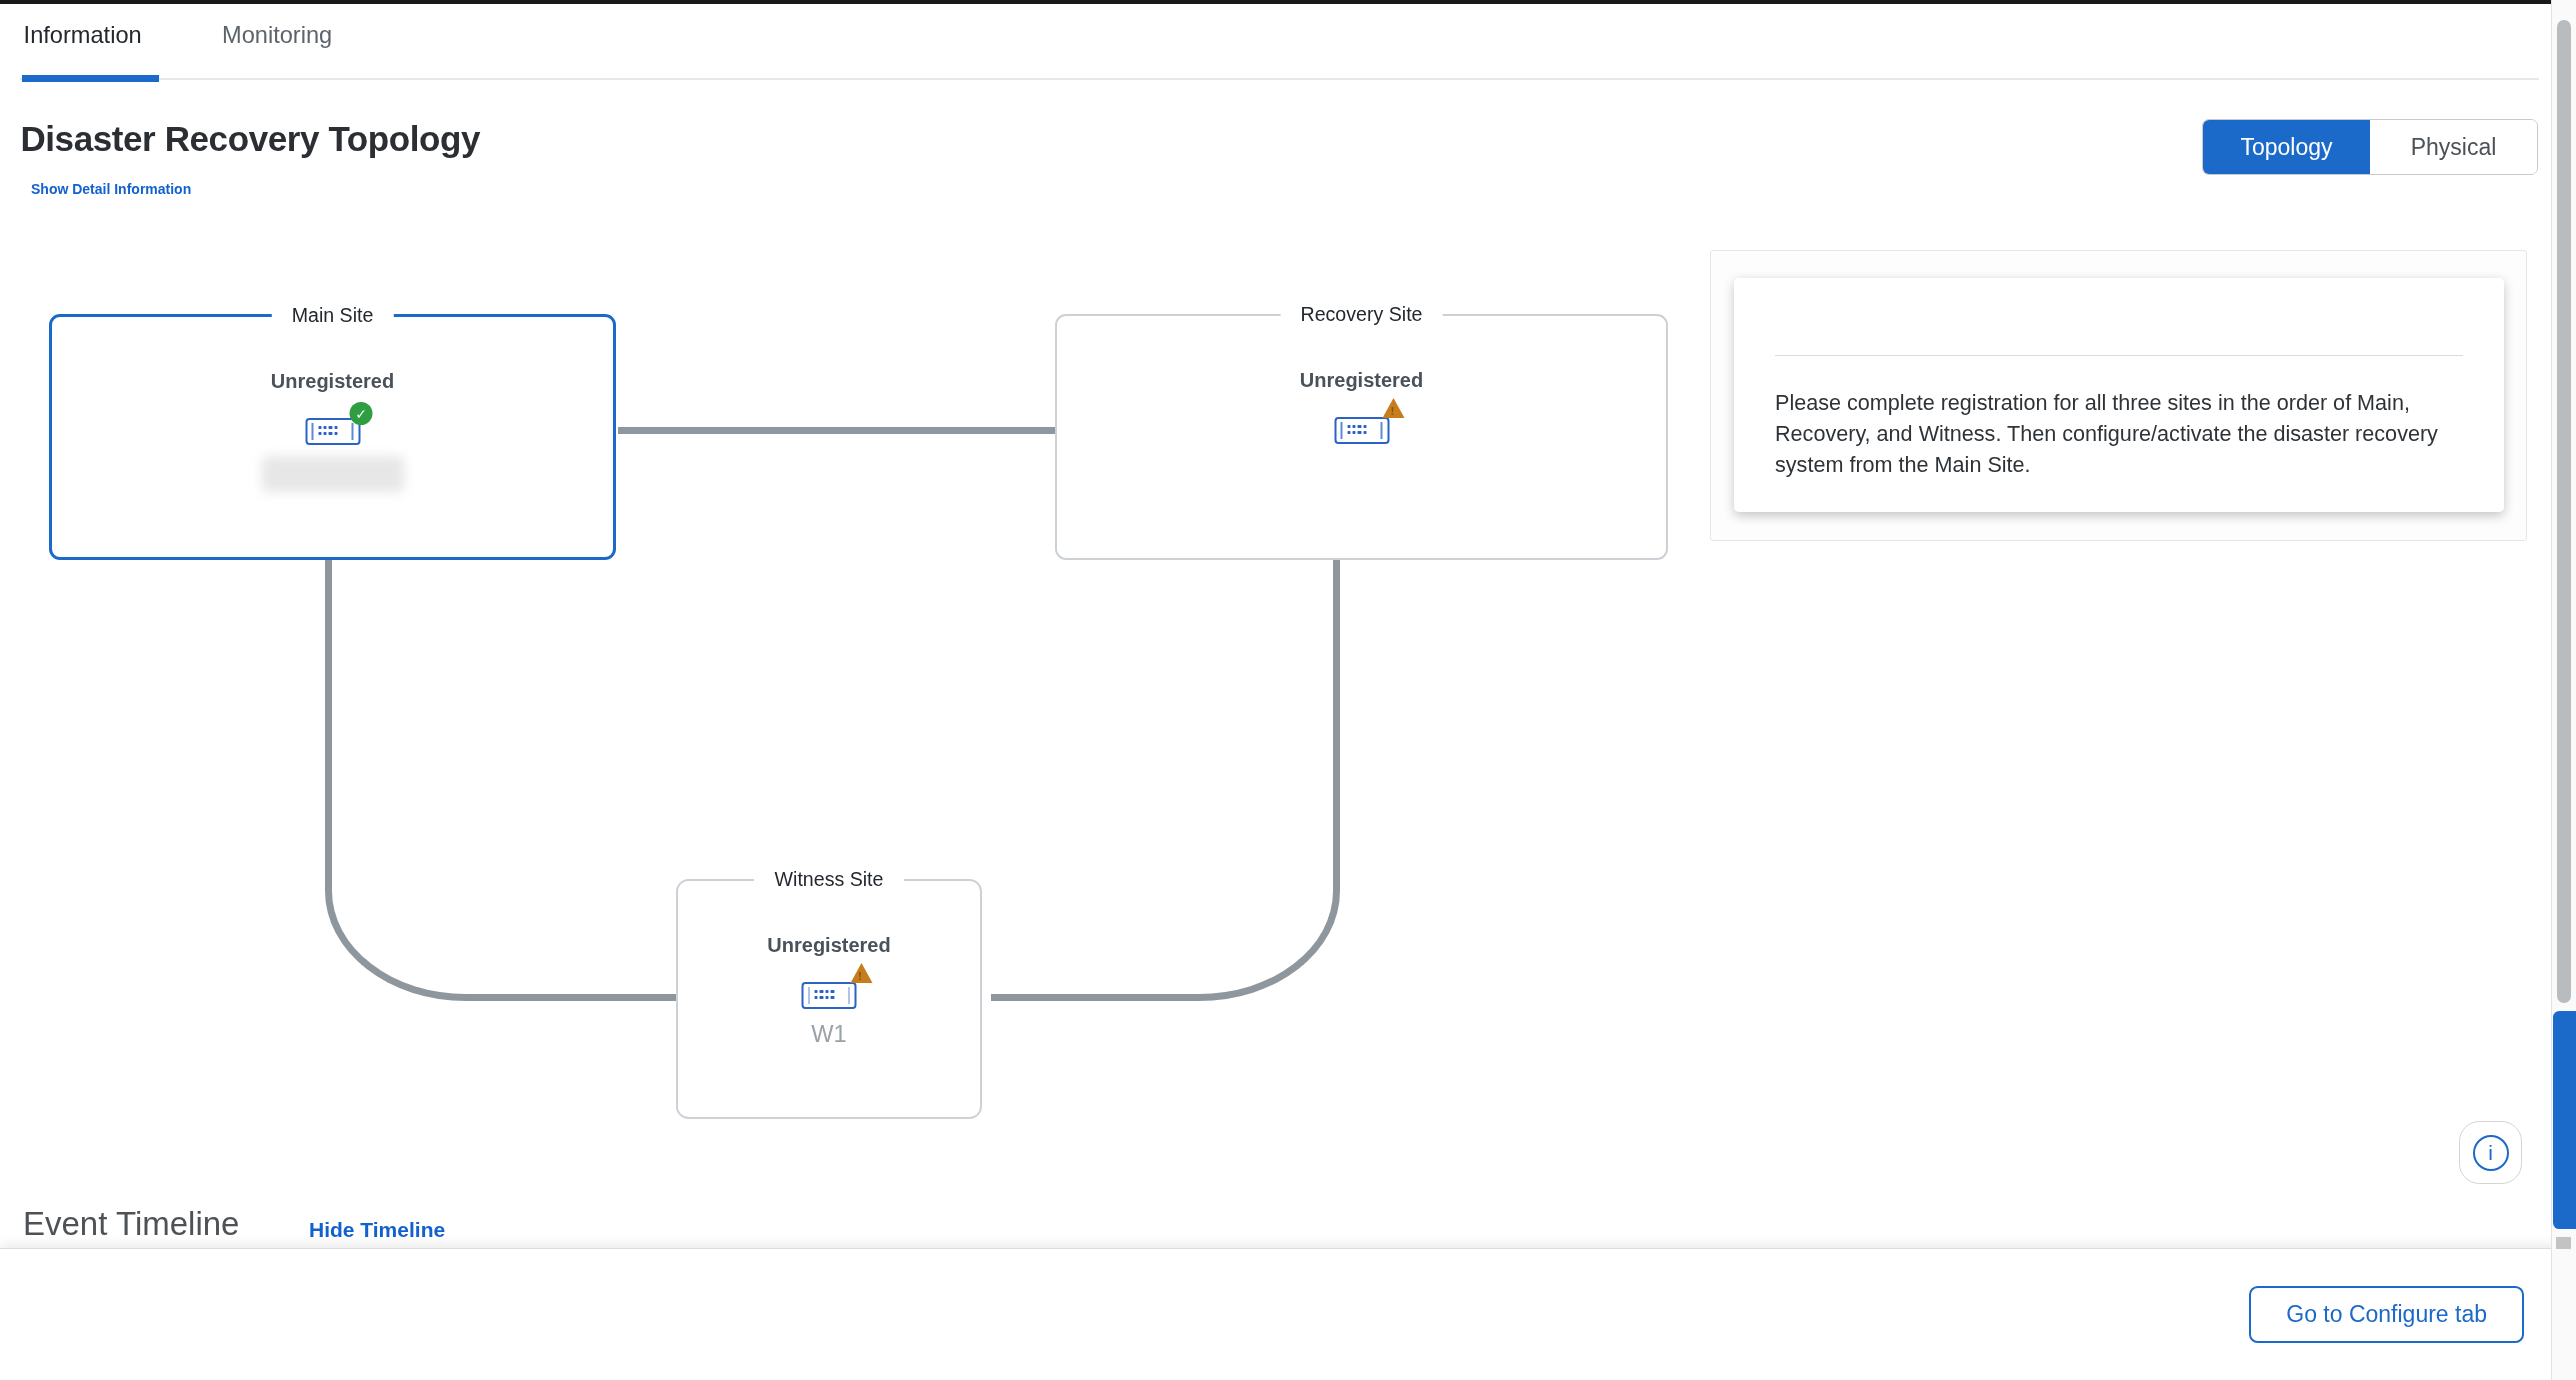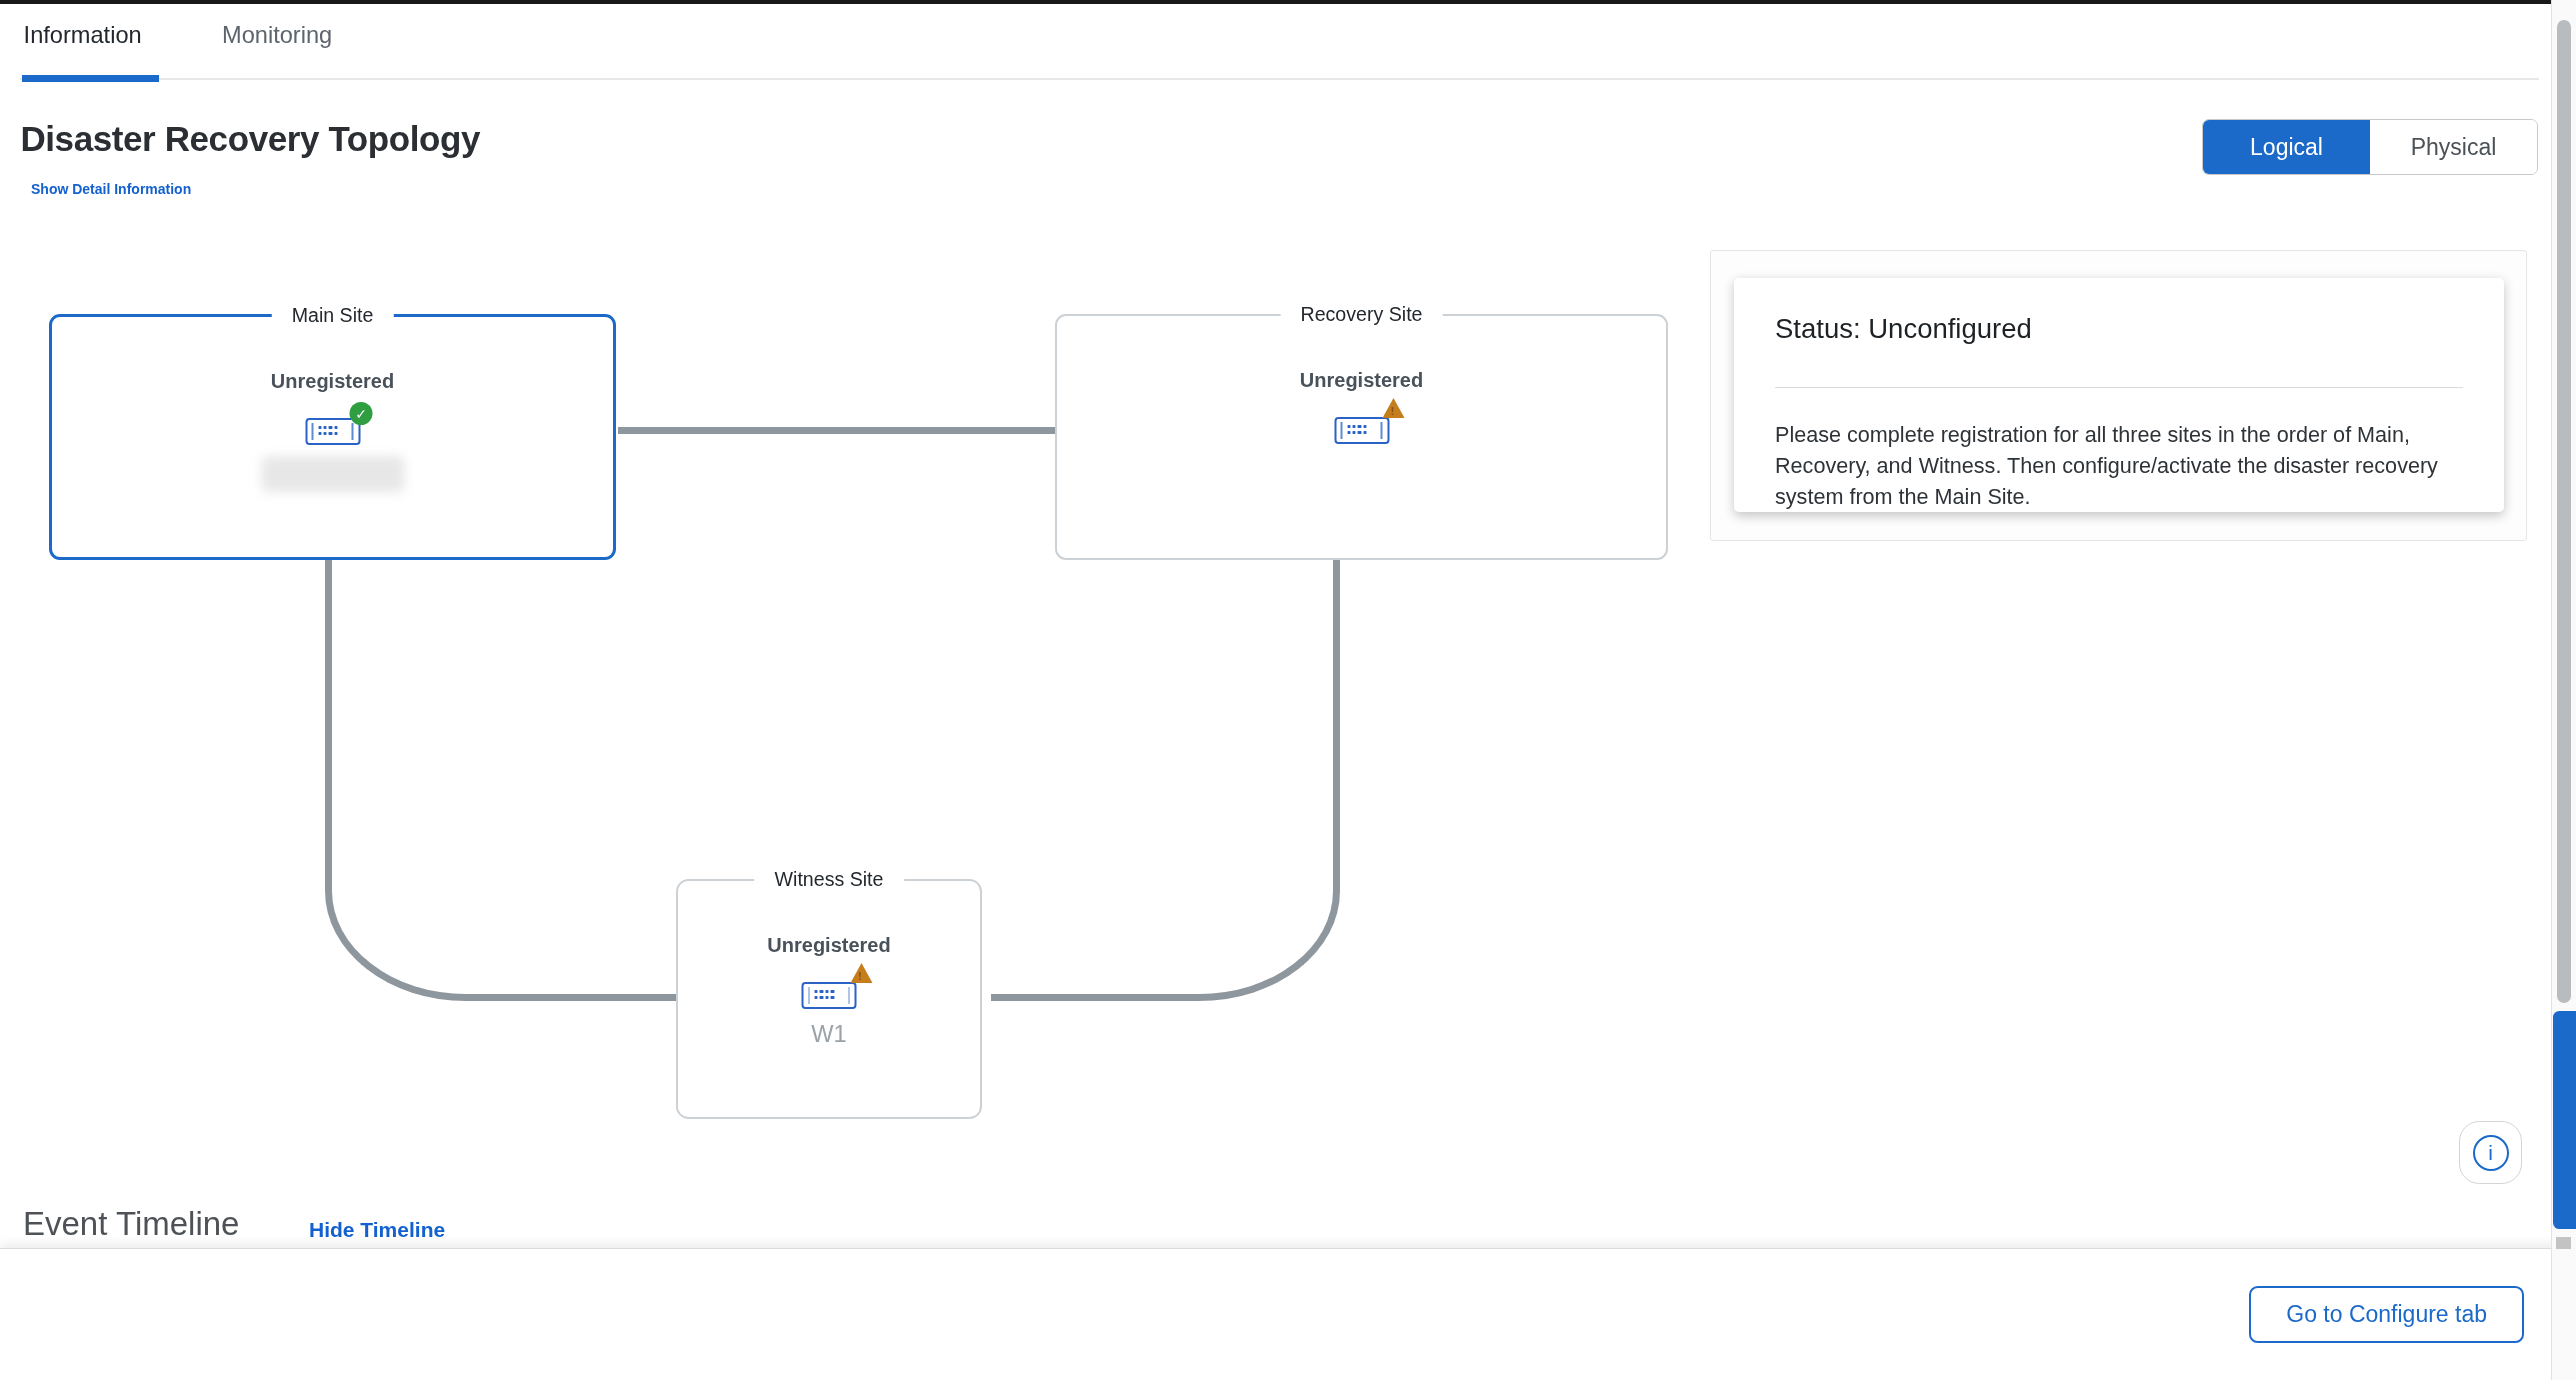--- a/index.html
+++ b/index.html
@@ -83,21 +83,21 @@
 
   <div class="tab active" style="left:23.6px;">Information</div>
   <div class="tab" style="left:222px;">Monitoring</div>
   <div class="tab-track"></div>
   <div class="tab-underline"></div>
 
   <div class="page-title">Disaster Recovery Topology</div>
   <div class="detail-link">Show Detail Information</div>
 
   <div class="view-toggle">
-    <button class="opt active">Logical</button>
+    <button class="opt active">Topology</button>
     <button class="opt">Physical</button>
   </div>
 
   <div class="conn conn-h" style="left:618px; top:427px; width:437px; height:7px;"></div>
   <div class="conn conn-l-left" style="left:325px; top:559px; width:352px; height:442px;"></div>
   <div class="conn conn-l-right" style="left:991px; top:559px; width:349px; height:442px;"></div>
 
   <div class="site-box blue" style="left:49px; top:314px; width:567px; height:246px;">
     <span class="site-label">Main Site</span>
     <div class="site-status" style="top:53px;">Unregistered</div>
@@ -161,21 +161,20 @@
           </span>
         <span class="vline r"></span>
       </div>
       <div class="badge-warn"></div>
     </div>
     <div class="node-label" style="top:140px;">W1</div>
   </div>
 
   <div class="status-outer">
     <div class="status-card">
-      <h2>Status: Unconfigured</h2>
       <hr class="status-divider">
       <p>Please complete registration for all three sites in the order of Main, Recovery, and Witness. Then configure/activate the disaster recovery system from the Main Site.</p>
     </div>
   </div>
 
   <div class="info-btn">
     <div class="info-circle">i</div>
   </div>
 
   <div class="timeline-heading">Event Timeline</div>

